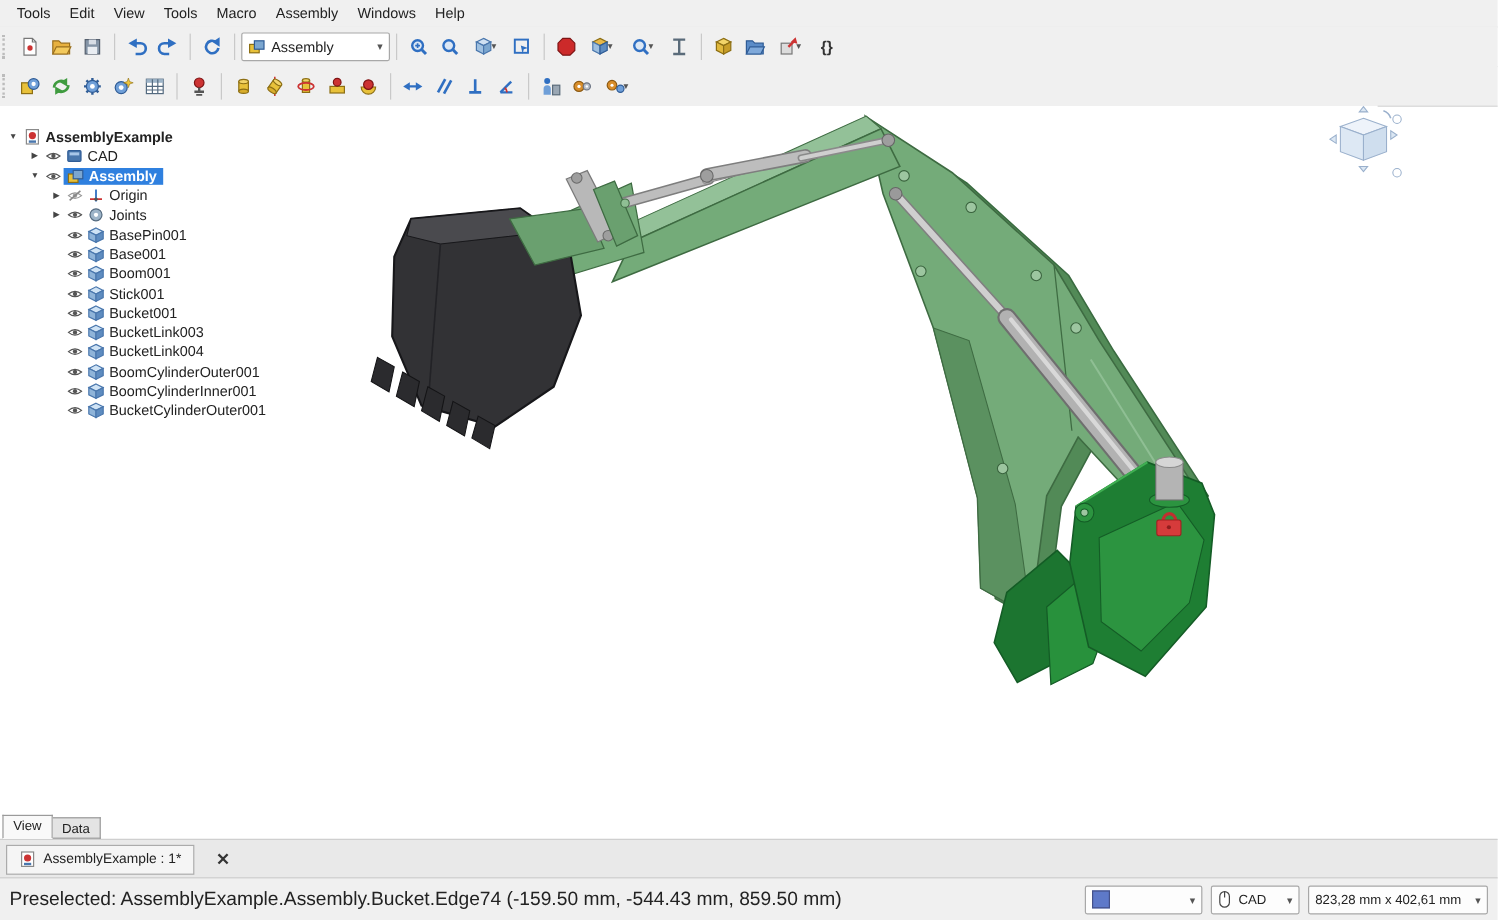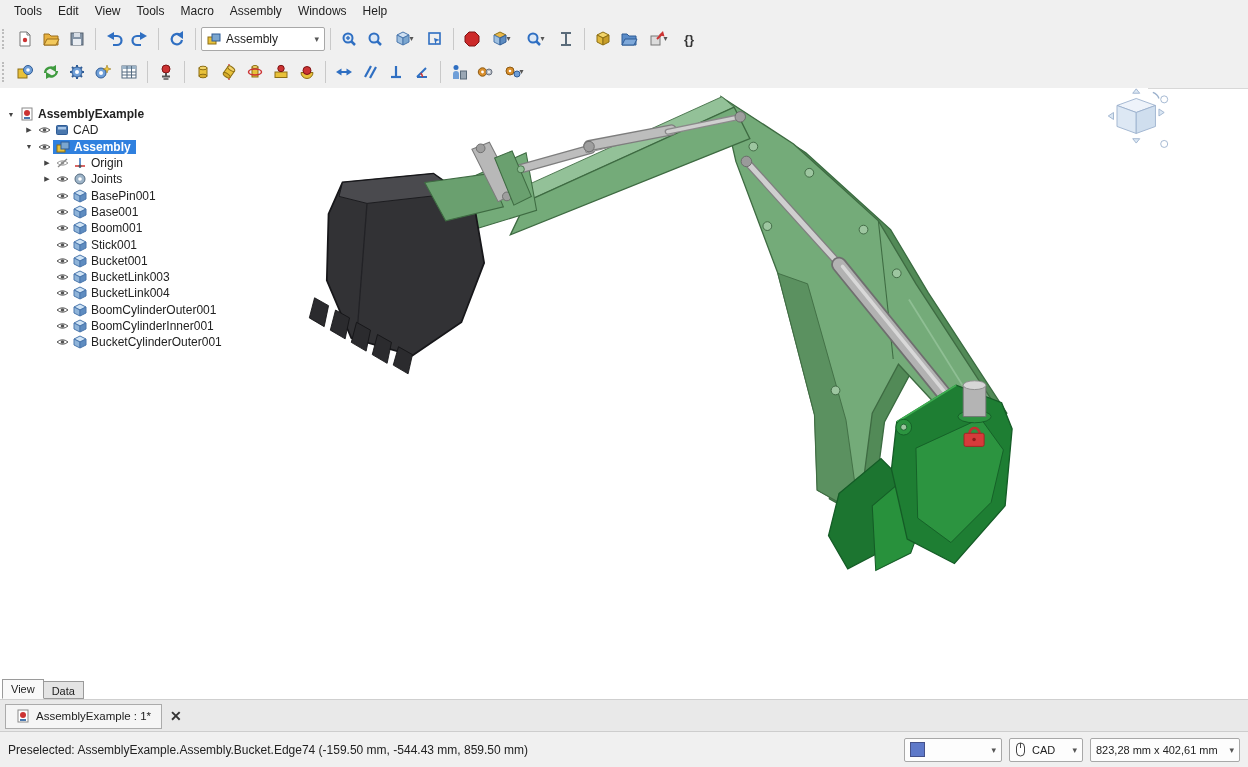--- a/index.html
+++ b/index.html
@@ -37,28 +37,28 @@
   .selwrap{display:inline-flex;align-items:center;background:#2f80df;color:#fff;
            font-weight:bold;padding:0 5px 0 1px;}
   
   .bottom-tabs{position:absolute;left:2px;bottom:0;display:flex;z-index:3;align-items:flex-end;}
   .btab{height:20px;padding:3px 8px 2px;border:1px solid #9a9a9a;background:#e4e4e4;
         font-size:11px;box-sizing:border-box;}
   .btab.active{background:#f9f9f9;border-bottom-color:#f9f9f9;}
   .btab.inactive{border-left:none;height:18px;}
   
   .docbar{position:absolute;top:699px;left:0;right:0;height:32px;background:#e9e9e9;
-          border-top:1px solid #cfcfcf;display:flex;align-items:center;padding-left:5px;gap:2px;}
+          border-top:1px solid #cfcfcf;display:flex;align-items:center;padding-left:5px;gap:12px;}
   .doctab{display:flex;align-items:center;gap:6px;background:#f5f5f5;border:1px solid #ababab;
           height:23px;padding:0 10px;font-size:11.5px;}
   .closebtn{font-size:14px;font-weight:bold;color:#333;padding:1px 6px;}
   
   .statusbar{position:absolute;top:731px;left:0;right:0;height:36px;background:#f0f0f0;
              border-top:1px solid #cdcdcd;display:flex;align-items:center;padding:0 8px;box-sizing:border-box;}
-  .status-msg{flex:1;font-size:12px;}
+  .status-msg{flex:1;font-size:16px;}
   .status-right{display:flex;align-items:center;gap:7px;}
   .scombo{height:22px;background:#fdfdfd;border:1px solid #a8a8a8;display:flex;align-items:center;
           padding:0 5px;gap:6px;font-size:11px;border-radius:2px;}
   .swatch{width:13px;height:13px;background:#5e79c9;border:1px solid #44518a;}
 </style>
 </head>
 <body>
 
 <div class="menubar">
   <span class="menu-item">Tools</span>

